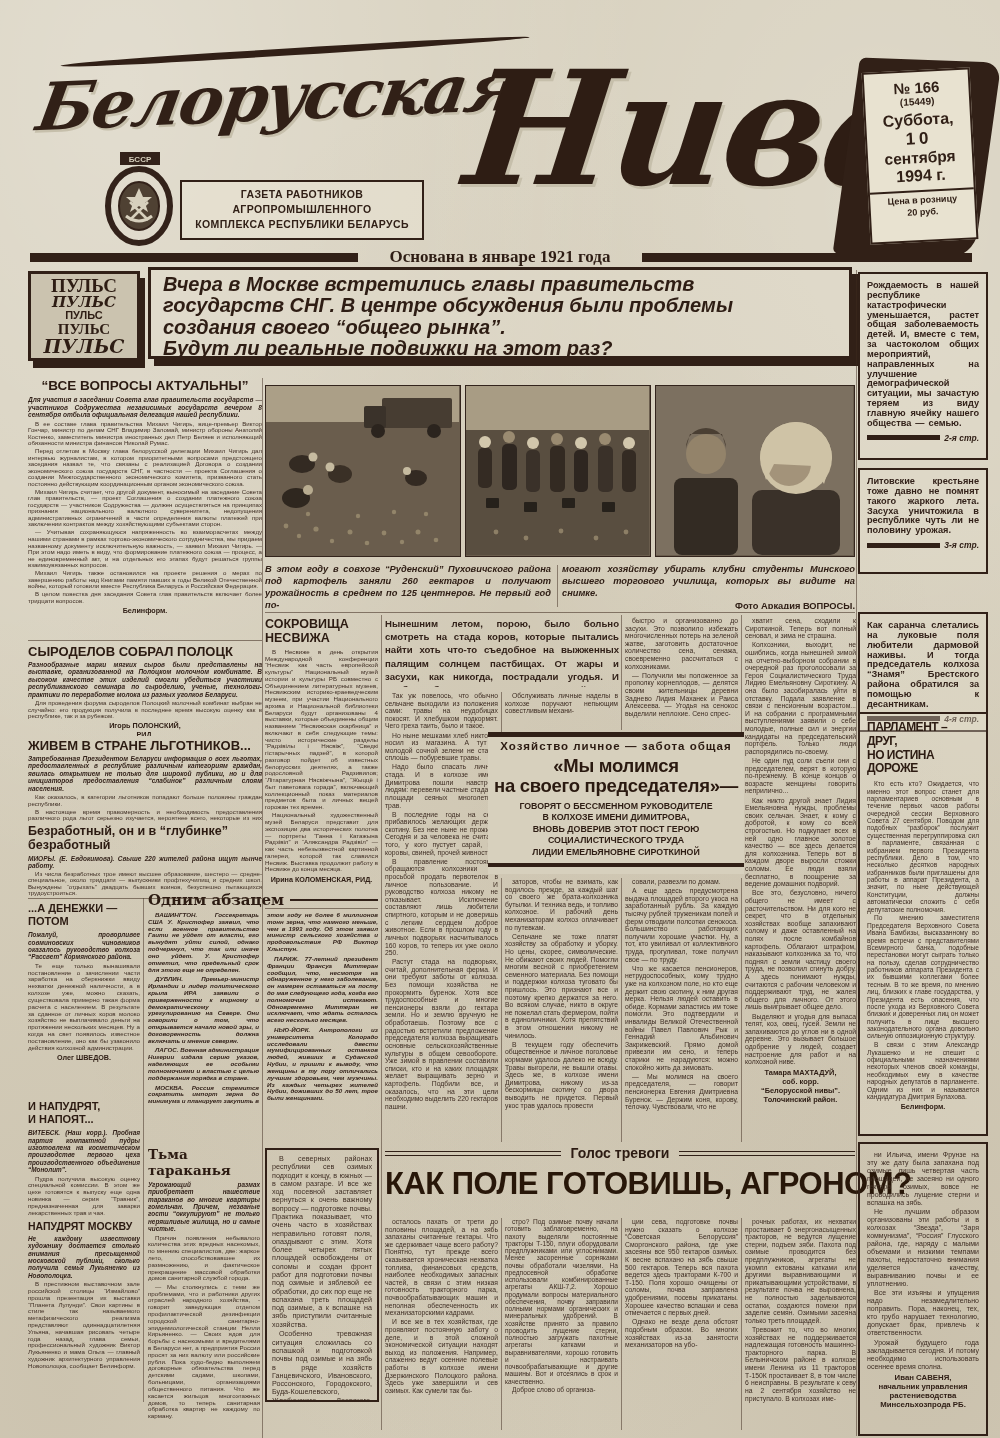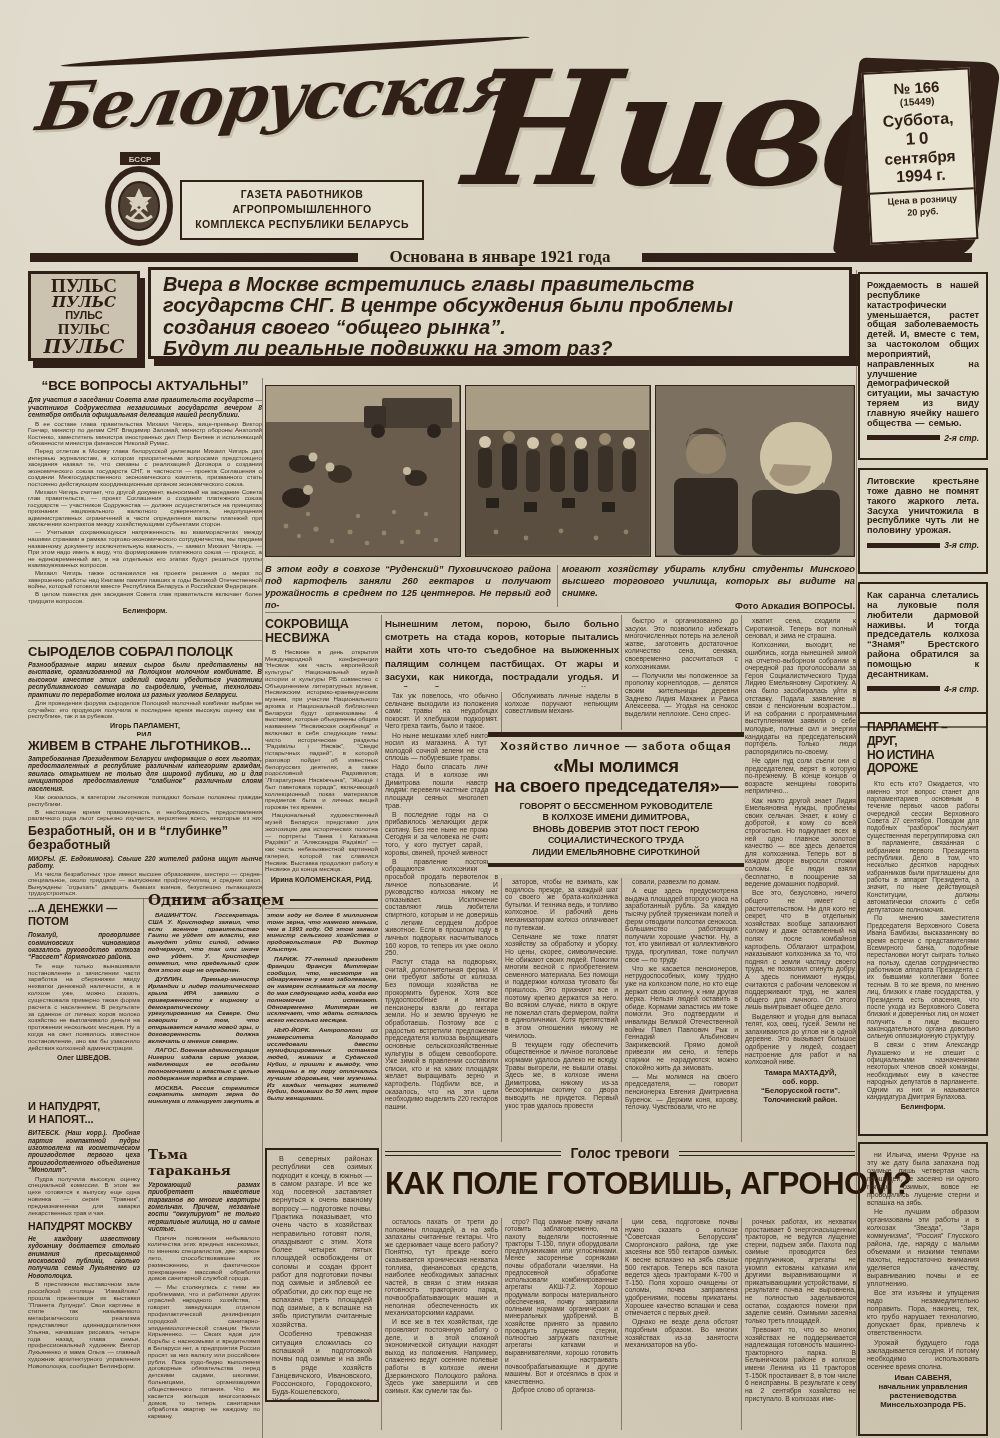--- a/index.html
+++ b/index.html
@@ -171,21 +171,21 @@
         <span class="pg">2-я стр.</span>
       </div>
   </div>
   <div class="abs side-box" style="left:858px;top:468px;width:130px;height:106px;">
     <div class="txt">Литовские крестьяне тоже давно не помнят такого жаркого лета. Засуха уничтожила в республике чуть ли не половину урожая.</div>
     <div class="page-tab">
         <div class="bar"></div>
         <span class="pg">3-я стр.</span>
       </div>
   </div>
-  <div class="abs side-box" style="left:858px;top:582px;width:130px;height:146px;">
+  <div class="abs side-box" style="left:858px;top:612px;width:130px;height:120px;">
     <div class="txt">Как саранча слетались на луковые поля любители дармовой наживы. И тогда председатель колхоза “Знамя” Брестского района обратился за помощью к десантникам.</div>
     <div class="page-tab">
         <div class="bar"></div>
         <span class="pg">4-я стр.</span>
       </div>
   </div>
   <div class="abs side-box ovh" style="left:858px;top:712px;width:130px;height:424px;">
     <div class="hd-s prels" style="font-size:12px;letter-spacing:-.5px;line-height:1.15;margin-bottom:4px;">ПАРЛАМЕНТ – ДРУГ,
 НО ИСТИНА ДОРОЖЕ</div>
     <div class="bt" style="font-size:6.6px;line-height:1.12;">
@@ -209,21 +209,21 @@
       </div>
     <div class="sig">Белинформ.</div>
   </div>
 
   <div class="abs ovh" style="left:28px;top:644px;width:234px;height:92px;">
     <div class="hd-s" style="font-size:13px;margin-bottom:2px;">СЫРОДЕЛОВ СОБРАЛ ПОЛОЦК</div>
     <div class="lead-p" style="font-size:6.5px;line-height:1.15;margin-bottom:2px;">Разнообразные марки мягких сыров были представлены на выставке, организованной на Полоцком молочном комбинате. В высоком качестве этих изделий смогли убедиться участники республиканского семинара по сыроделию, ученые, технологи-практики по переработке молока из разных уголков Беларуси.</div>
     <div class="bt" style="font-size:6.1px;line-height:1.07;">
         <div class="para">Для проведения форума сыроделов Полоцкий молочный комбинат выбран не случайно: его продукция получила в последнее время высокую оценку как в республике, так и за рубежом.</div>
       </div>
-    <div class="sig prels" style="margin-top:0;">Игорь ПАРЛАМЕНТ,
+    <div class="sig prels" style="margin-top:0;">Игорь ПОЛОНСКИЙ,
 РИД.</div>
   </div>
 
   <div class="abs ovh" style="left:28px;top:738px;width:234px;height:84px;">
     <div class="hd-s" style="font-size:13px;margin-bottom:2px;">ЖИВЕМ В СТРАНЕ ЛЬГОТНИКОВ...</div>
     <div class="lead-p" style="font-size:6.5px;line-height:1.15;margin-bottom:2px;">Затребованная Президентом Беларуси информация о всех льготах, предоставленных в республике различным категориям граждан, явилась открытием не только для широкой публики, но и для инициаторов предоставления “слабинок” различным слоям населения.</div>
     <div class="bt" style="font-size:6.1px;line-height:1.07;">
         <div class="para">Как оказалось, в категории льготников попадают больше половины граждан республики.</div>
         <div class="para">В настоящее время правомерность и необходимость предоставления различного рода льгот серьезно изучается, вероятнее всего, некоторые из них будут отменены, сообщает Белинформ.</div>
       </div>
@@ -432,21 +432,21 @@
     <div class="bt" style="font-size:6.8px;line-height:1.12;">
         <div class="para">хватит сена, сходили к Сироткиной. Теперь вот полный сеновал, и зима не страшна.</div>
         <div class="para">Колхозники, выходит, не ошиблись, когда нынешней зимой на отчетно-выборном собрании в очередной раз проголосовали за Героя Социалистического Труда Лидию Емельяновну Сироткину. А она было засобиралась уйти в отставку. Подала заявление в связи с пенсионным возрастом... И на собрании с программными выступлениями заявили о себе молодые, полные сил и энергии кандидаты на председательский портфель. Только люди распорядились по-своему.</div>
         <div class="para">Не один пуд соли съели они с председателем, верят в которую по-прежнему. В конце концов о возрасте женщины говорить неприлично...</div>
         <div class="para">Как никто другой знает Лидия Емельяновна нужды, проблемы своих сельчан. Знает, к кому с добротой, к кому со всей строгостью. Но подкупает всех в ней одно главное золотое качество — все здесь делается для колхозника. Теперь вот в каждом дворе выросли стожки соломы. Ее люди взяли бесплатно, в поощрение за ведение домашних подворий.</div>
         <div class="para">Все это, безусловно, ничего общего не имеет с расточительством. Ни для кого не секрет, что в отдельных хозяйствах вообще запахивают солому и даже оставленный на полях после комбайнов картофель. Облагают штрафом, наказывают колхозника за то, что поднял с земли частицу своего труда, не позволил сгинуть добру. А здесь понимают нужды, считаются с рабочим человеком и поддерживают труд, не жалея общего для личного. От этого лишь выигрывает общее дело.</div>
         <div class="para">Выделяют и угодья для выпаса телят, коз, овец, гусей. Земли не запахиваются до углов ни в одной деревне. Это вызывает большое одобрение у людей, создает настроение для работ и на колхозной ниве.</div>
       </div>
     <div class="sig prels" style="font-size:7.4px;">Тамара МАХТАДУЙ,
 соб. корр.
-“Белорусской гости”.
+“Белорусской нивы”.
 Толочинский район.</div>
   </div>
 
   <div class="abs golos" style="left:385px;top:1145px;width:470px;height:16px;">
     <div class="dbl"></div>
     <div class="gt">Голос тревоги</div>
     <div class="dbl"></div>
   </div>
   <div class="abs agro-title" style="left:385px;top:1166px;width:470px;height:44px;">КАК ПОЛЕ ГОТОВИШЬ, АГРОНОМ?</div>
 

